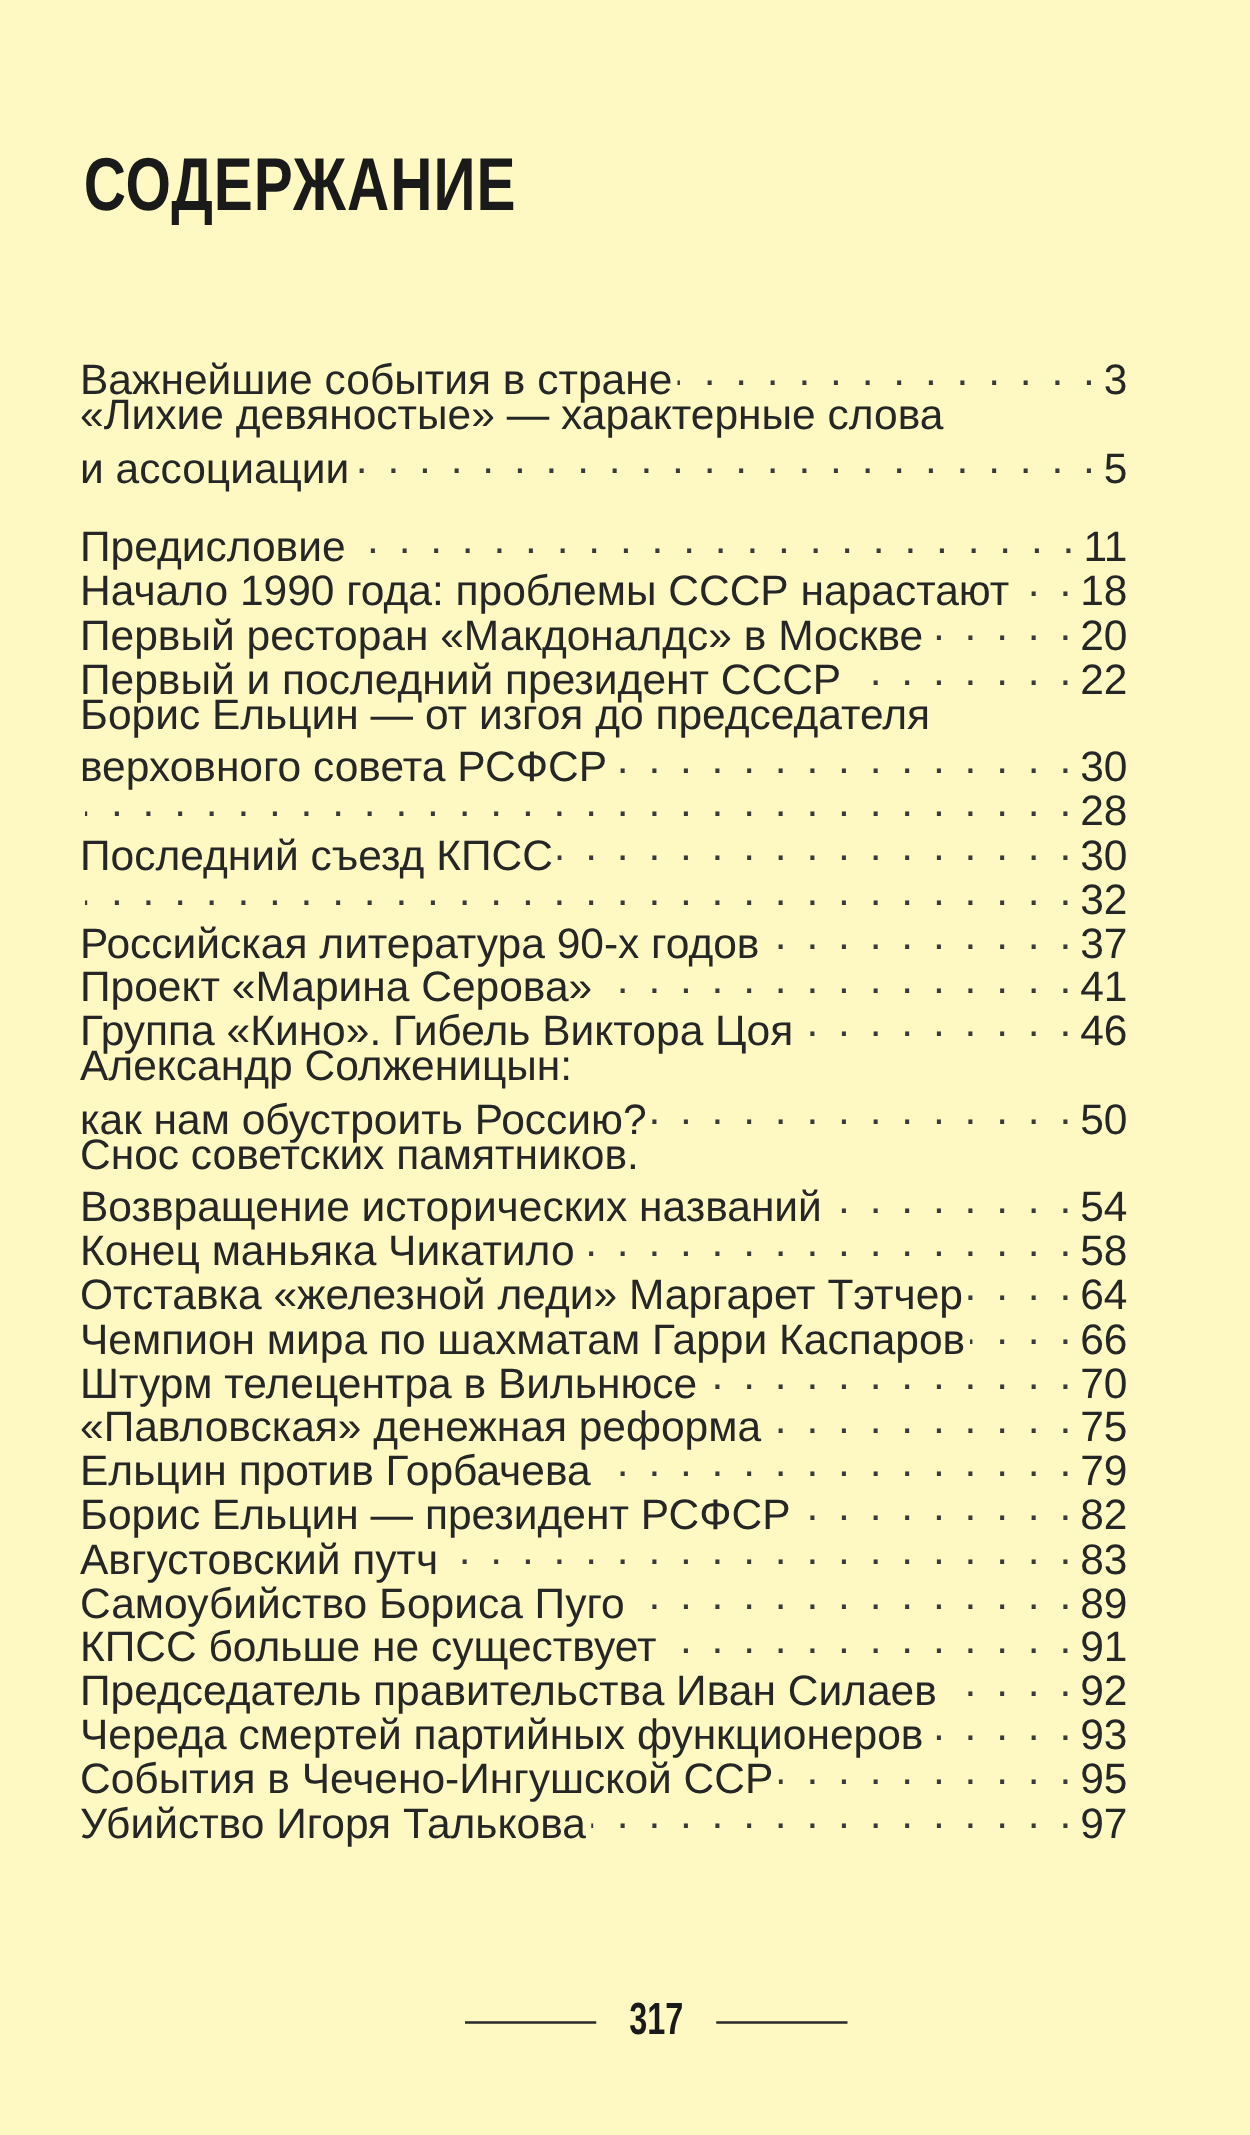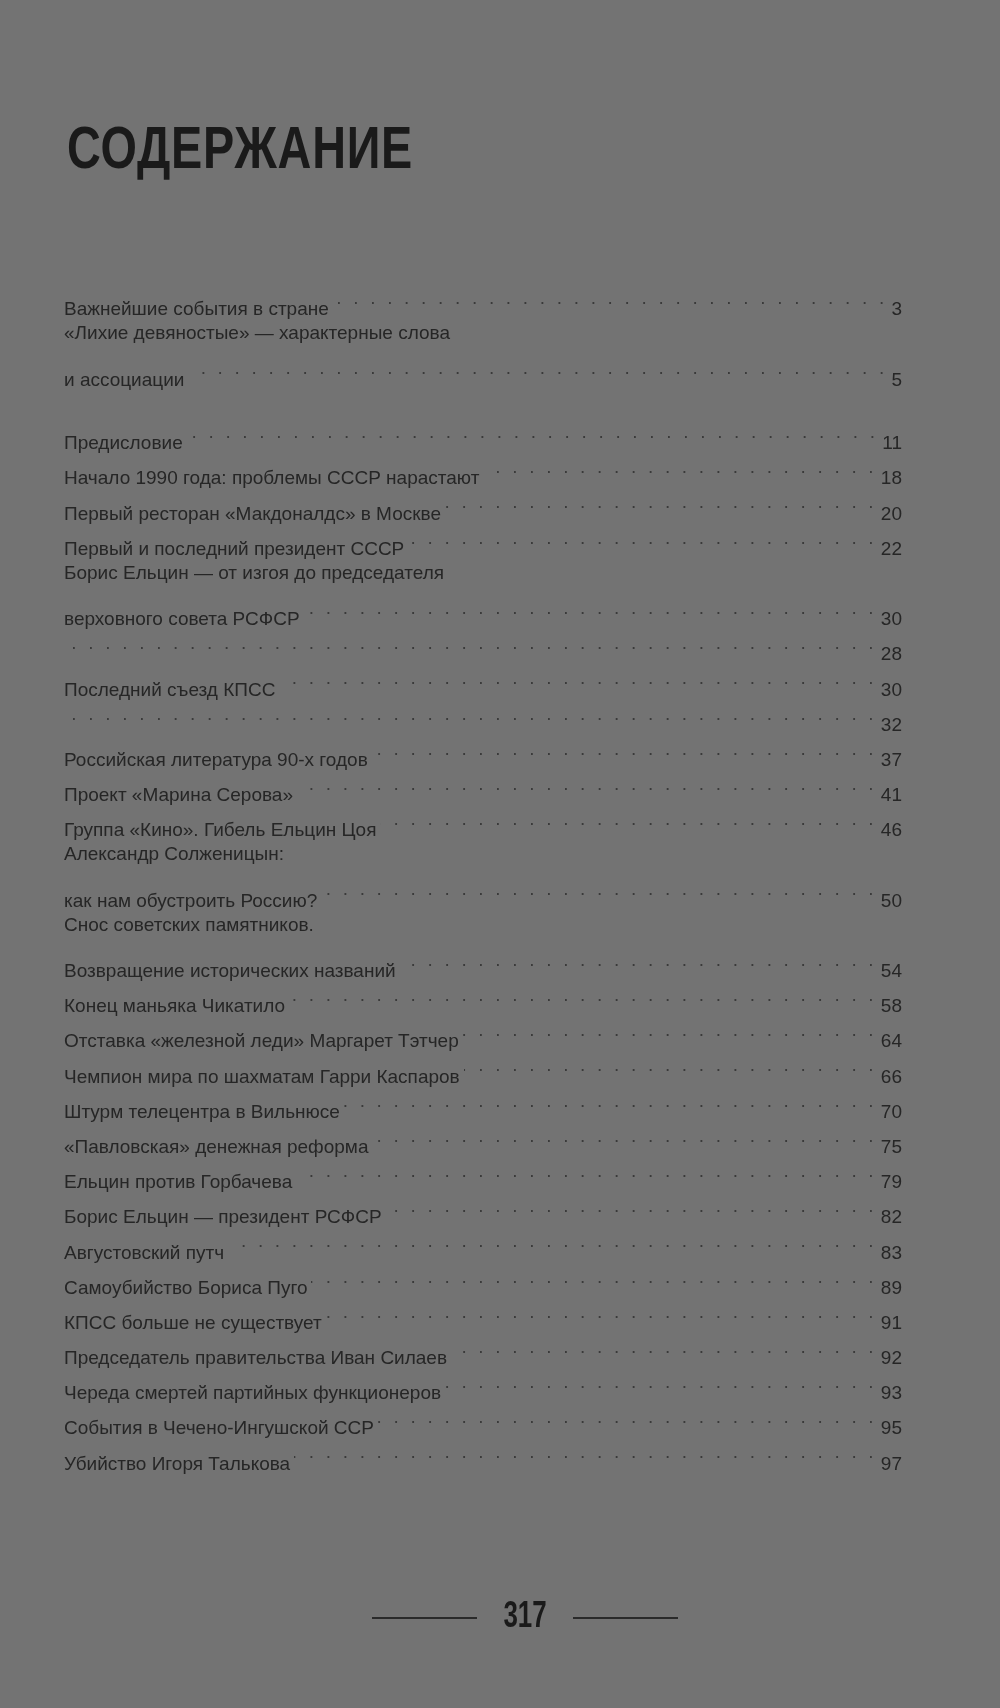--- a/index.html
+++ b/index.html
@@ -11,42 +11,42 @@
       width: 1000px;
       height: 1708px;
       position: relative;
       overflow: hidden;
       color: #1e1e1e;
     }
     .page {
       position: absolute;
       left: 0; top: 0;
       width: 1000px; height: 1708px;
-      background: #737373;
+      background: #fef9c3;
     }
     .title {
       position: absolute;
       left: 67px;
       top: 108px;
       margin: 0;
       font-family: "Liberation Sans", sans-serif;
       font-weight: 700;
       font-size: 60px;
       line-height: 80px;
       letter-spacing: 1px;
       color: #1a1a1a;
       transform: scaleX(0.78);
       transform-origin: left center;
     }
     .toc {
       position: absolute;
       left: 64px;
       width: 838px;
       font-family: "Liberation Sans", sans-serif;
-      font-size: 19px;
+      font-size: 34px;
       color: #262626;
     }
     .toc-group-1 { top: 280px; }
     .toc-group-2 { top: 414px; }
     .entry {
       display: block;
     }
     .line {
       display: flex;
       align-items: baseline;
@@ -197,21 +197,21 @@
       </div>
       <div class="entry">
         <div class="line">
           <span class="text">Проект «Марина Серова»</span>
           <span class="leader"></span>
           <span class="page-num">41</span>
         </div>
       </div>
       <div class="entry">
         <div class="line">
-          <span class="text">Группа «Кино». Гибель Ельцин Цоя</span>
+          <span class="text">Группа «Кино». Гибель Виктора Цоя</span>
           <span class="leader"></span>
           <span class="page-num">46</span>
         </div>
       </div>
       <div class="entry">
         <div class="line">
           <span class="text">Александр Солженицын:</span>
         </div>
         <div class="line">
           <span class="text">как нам обустроить Россию?</span>

